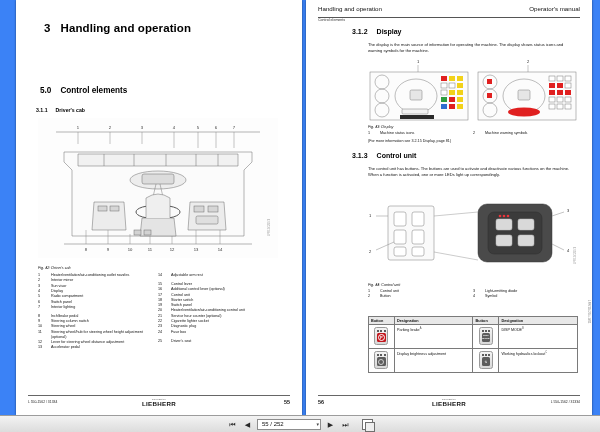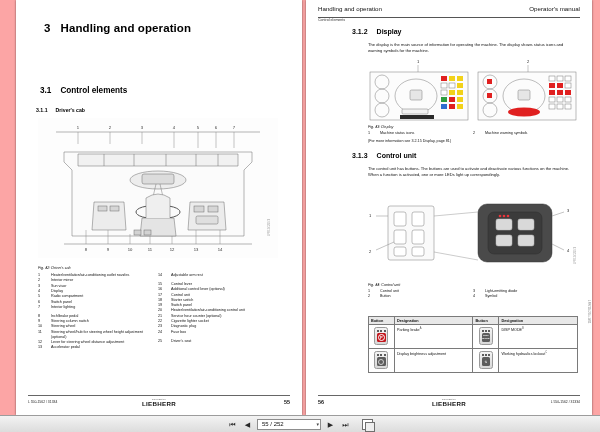--- a/index.html
+++ b/index.html
@@ -11,21 +11,21 @@
     font-family: "Liberation Sans", sans-serif;
   }
   #viewer {
     position: relative;
     width: 600px; height: 432px;
     background: #8f8f8f;
   }
   .doc-area {
     position: absolute;
     left: 0; top: 0; right: 0; bottom: 17px;
-    background: #fca5a5;
+    background: #3b82f6;
     display: flex;
     justify-content: center;
     gap: 4px;
     padding: 0;
   }
   .page {
     position: relative;
     width: 286px;
     height: 415px;
     background: #ffffff;
@@ -319,21 +319,21 @@
 
   <div class="doc-area">
 
     <div class="page page-left">
 
       <div class="chap-title">
         <span class="num">3</span><span>Handling and operation</span>
       </div>
 
       <div class="sec-title">
-        <span class="num">3.1</span><span>Control elements</span>
+        <span class="num">5.0</span><span>Control elements</span>
       </div>
 
       <div class="subsec-title">
         <span class="num">3.1.1</span><span>Driver's cab</span>
       </div>
 
       <div class="cab-fig">
         <svg width="240" height="142" viewBox="0 0 240 142">
           <g stroke="#6b6b6b" stroke-width="0.5" fill="none">
 

